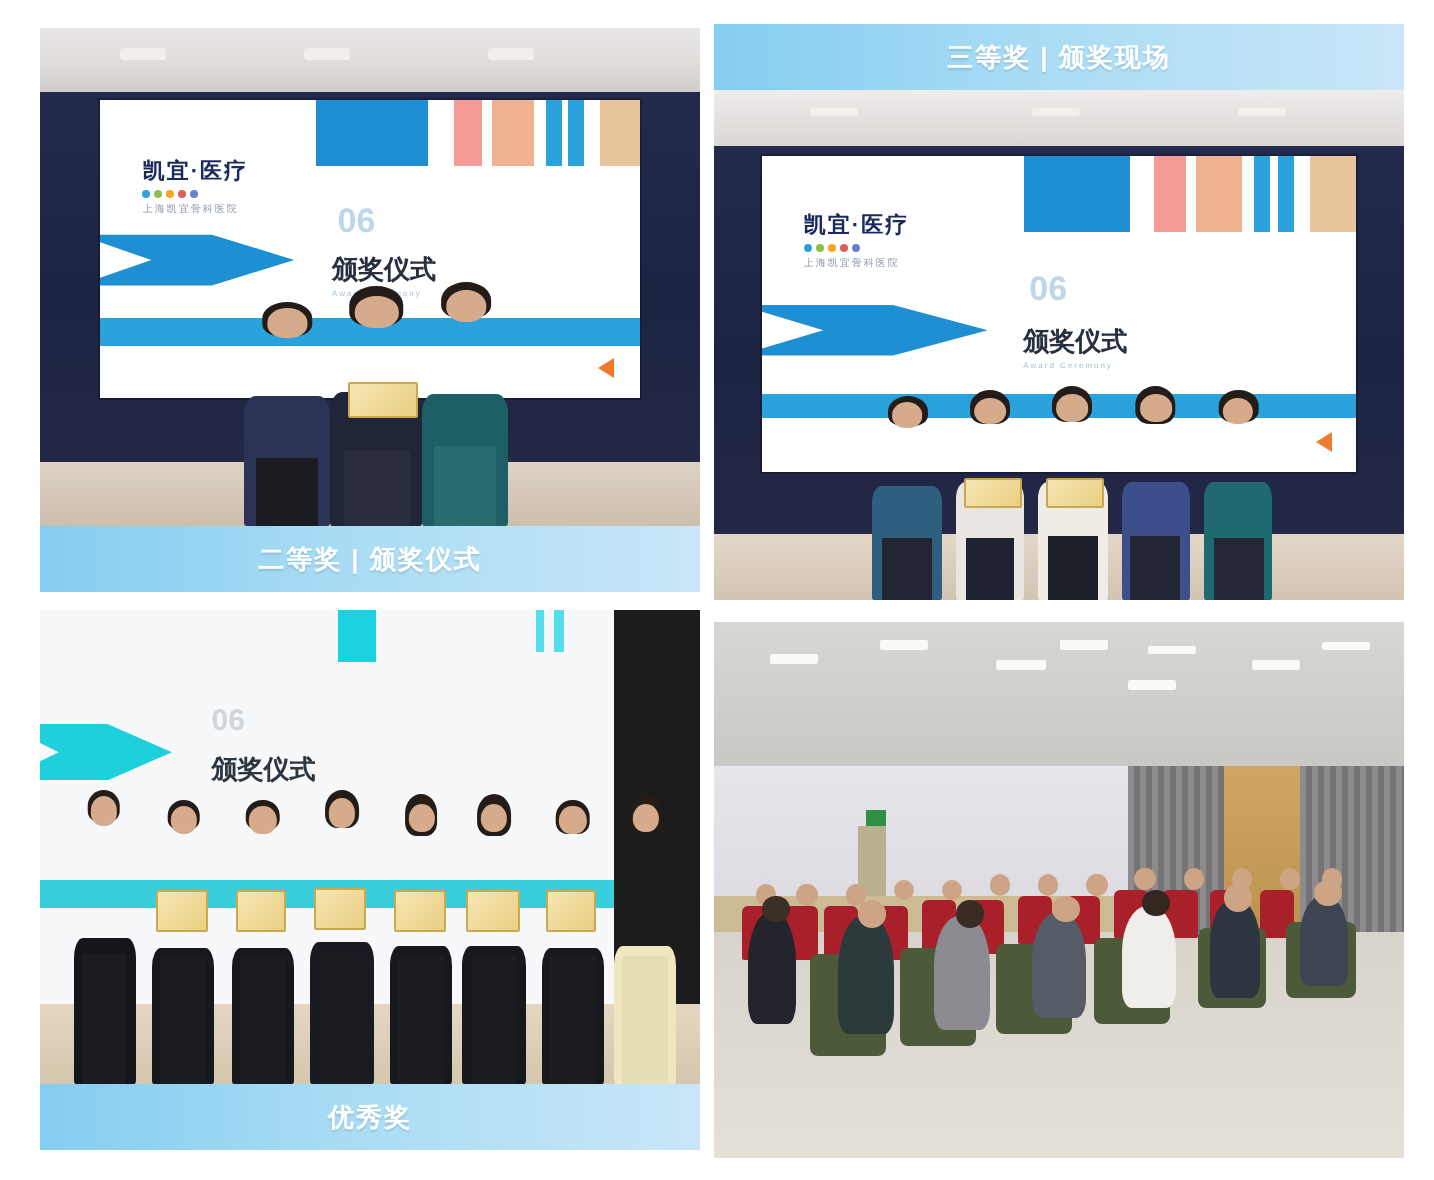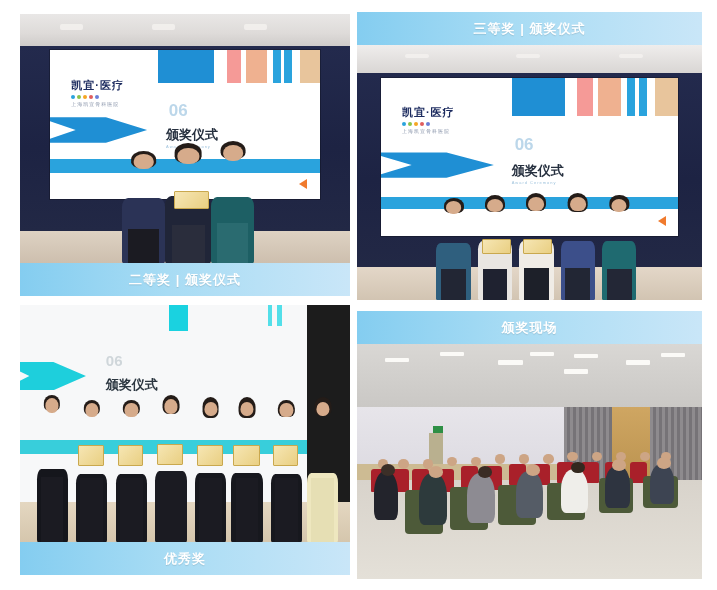--- a/index.html
+++ b/index.html
@@ -146,21 +146,21 @@
         <div class="hair" style="top:0;width:58%;height:15%"></div>
         <div class="head" style="top:3%;width:46%;height:13%"></div>
         <div class="body" style="height:54%;background:#1d5f64"></div>
         <div class="legs" style="height:33%;background:#2a6b70"></div>
       </div>
     </div>
     <div class="caption">二等奖 | 颁奖仪式</div>
   </div>
 
   <div class="panel p-tr">
-    <div class="caption">三等奖 | 颁奖仪式</div>
+    <div class="caption">三等奖 | 颁奖现场</div>
     <div class="photo">
       <div class="ceiling" style="height:11%;background:linear-gradient(180deg,#efedec,#d9d6d4)">
         <div class="lamp" style="left:14%"></div>
         <div class="lamp" style="left:46%"></div>
         <div class="lamp" style="left:76%"></div>
       </div>
       <div class="wall-dark" style="top:11%;height:76%"></div>
       <div class="floor" style="height:13%;background:linear-gradient(180deg,#e3d7c8,#d2c4b2)"></div>
 
       <div class="screen" style="left:7%;top:13%;width:86%;height:62%;">
@@ -302,21 +302,20 @@
         <div class="hair" style="top:0;width:54%;height:13%"></div>
         <div class="head" style="top:3%;width:42%;height:10%"></div>
         <div class="body" style="height:48%;background:#eee7bf"></div>
         <div class="legs" style="height:44%;background:#e6dfb4"></div>
       </div>
     </div>
     <div class="caption">优秀奖</div>
   </div>
 
   <div class="panel p-br">
-    <div class="caption">颁奖现场</div>
     <div class="photo" style="background:#ddd9d2">
       <div class="aud-ceiling">
         <b style="left:8%;top:22%;width:7%;height:7%"></b>
         <b style="left:24%;top:13%;width:7%;height:6%"></b>
         <b style="left:41%;top:26%;width:7%;height:7%"></b>
         <b style="left:50%;top:13%;width:7%;height:6%"></b>
         <b style="left:60%;top:40%;width:7%;height:7%"></b>
         <b style="left:63%;top:16%;width:7%;height:6%"></b>
         <b style="left:78%;top:26%;width:7%;height:7%"></b>
         <b style="left:88%;top:14%;width:7%;height:6%"></b>

